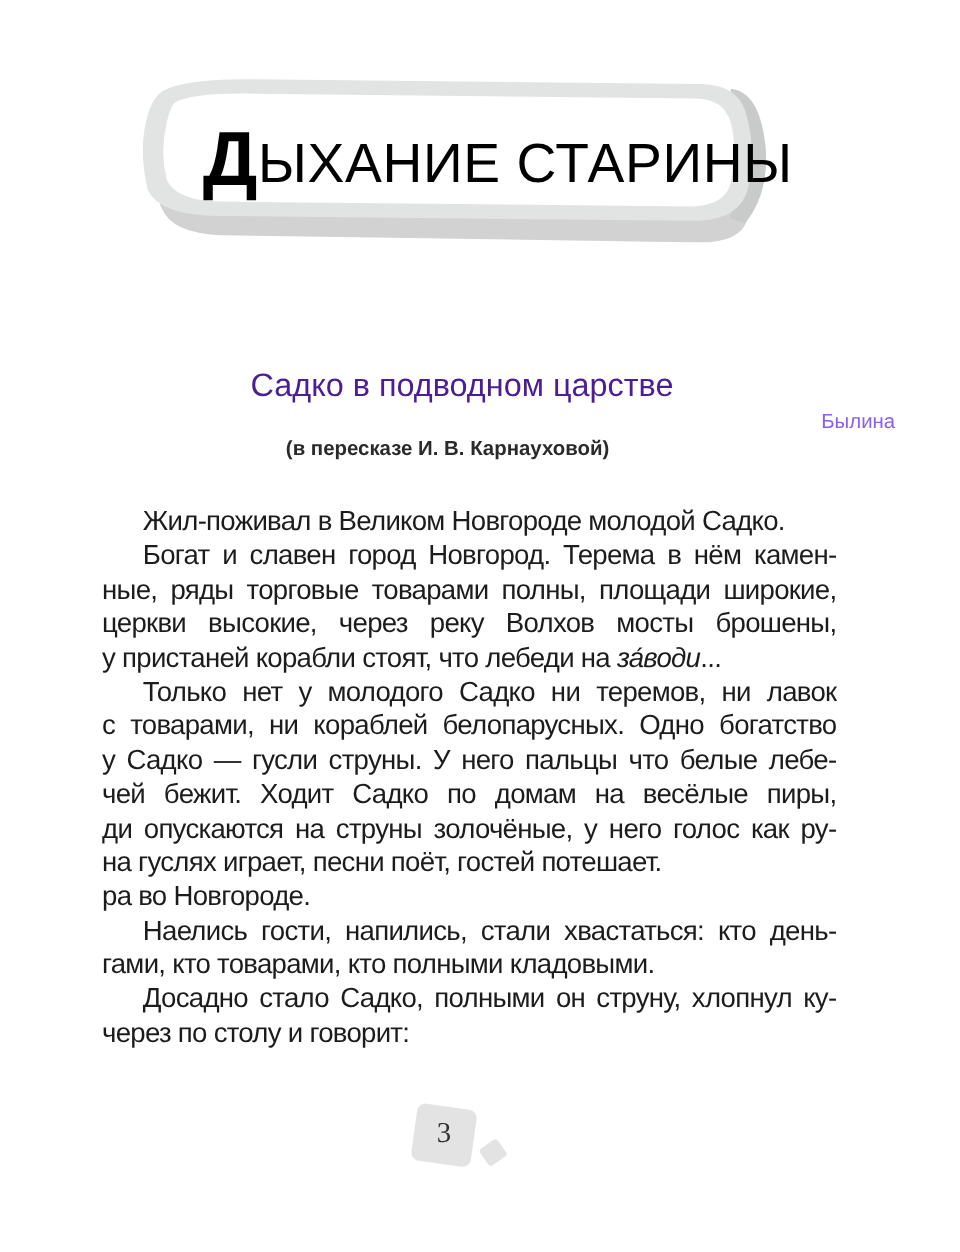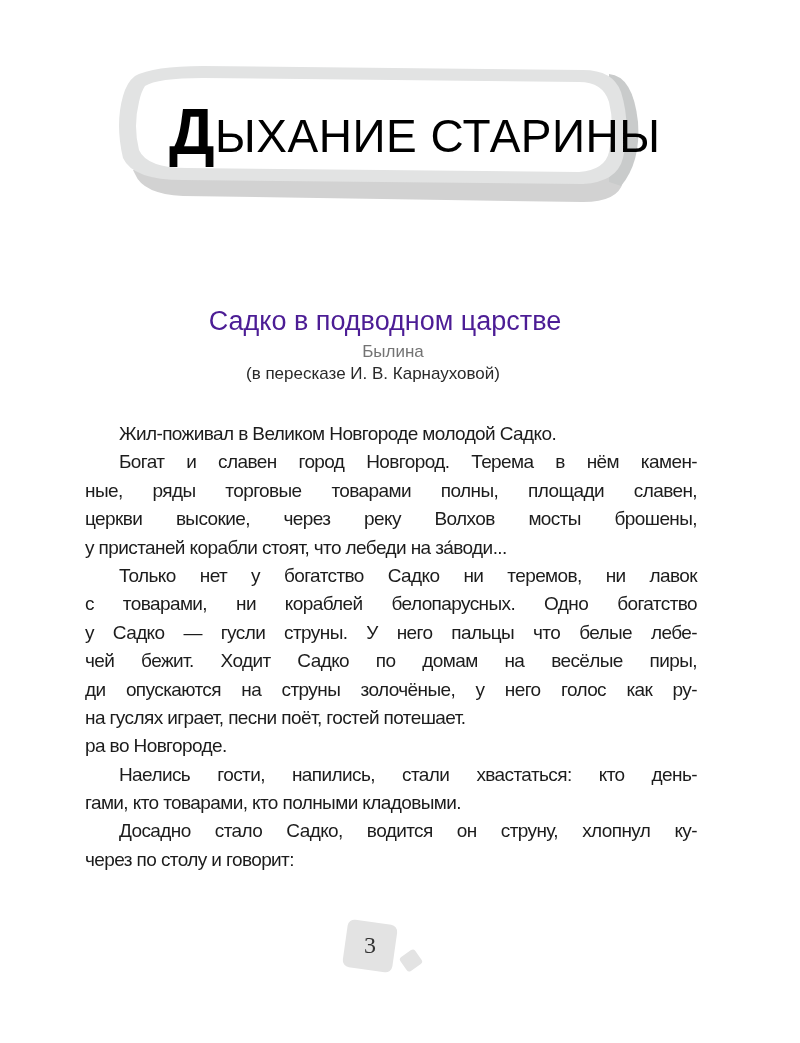--- a/index.html
+++ b/index.html
@@ -19,41 +19,41 @@
   }
   .banner-title .cap { font-size: 64px; font-weight: bold; vertical-align: -2px; }
   .banner-title .rest { font-size: 46px; }
 
   
   .story-title {
     position: absolute; left: 0; top: 306px; width: 746px; text-align: center;
     font-size: 27px; color: #4c1d95; white-space: nowrap; margin-left: 12px;
   }
   .story-genre {
-    position: absolute; left: 0; top: 342px; width: 746px; text-align: center;
-    font-size: 17px; color: #737373; padding-left: 20px;
+    position: absolute; left: 0; top: 342px; width: 746px; text-align: right;
+    font-size: 17px; color: #8b5cf6;
   }
   .story-attribution {
     position: absolute; left: 0; top: 364px; width: 746px; text-align: center;
-    font-size: 17px; color: #2a2a2a;
+    font-size: 17px; color: #2a2a2a; font-weight: bold;
   }
 
   
   .body-text {
     position: absolute; left: 85px; top: 420px; width: 612px;
   }
   .line {
-    height: 28.4px; line-height: 28.4px; font-size: 19px; color: #1c1c1c;
+    height: 28.4px; line-height: 28.4px; font-size: 23px; color: #1c1c1c;
     white-space: nowrap; text-align: justify; text-align-last: justify;
     font-family: "Liberation Sans Narrow", "Liberation Sans", sans-serif;
     letter-spacing: -0.6px;
   }
   .line.indent { padding-left: 34px; }
   .line.last { text-align-last: left; }
-  .line .ital { }
+  .line .ital { font-style: italic; }
 
   
   .page-num-box {
     position: absolute; left: 345px; top: 922px; width: 50px; height: 48px;
     background: #e3e3e3; border-radius: 7px; transform: rotate(8deg);
   }
   .page-num-dot {
     position: absolute; left: 402px; top: 952px; width: 18px; height: 17px;
     background: #e3e3e3; border-radius: 3px; transform: rotate(-35deg);
   }
@@ -81,31 +81,31 @@
   </div>
 </div>
 
 <div class="story-title">Садко в подводном царстве</div>
 <div class="story-genre">Былина</div>
 <div class="story-attribution">(в пересказе И. В. Карнауховой)</div>
 
 <div class="body-text">
   <div class="line indent last">Жил-поживал в Великом Новгороде молодой Садко.</div>
   <div class="line indent">Богат и славен город Новгород. Терема в нём камен-</div>
-  <div class="line">ные, ряды торговые товарами полны, площади славен,</div>
+  <div class="line">ные, ряды торговые товарами полны, площади широкие,</div>
   <div class="line">церкви высокие, через реку Волхов мосты брошены,</div>
   <div class="line last"><span>у пристаней корабли стоят, что лебеди на </span><span class="ital">за́води</span><span>...</span></div>
-  <div class="line indent">Только нет у богатство Садко ни теремов, ни лавок</div>
+  <div class="line indent">Только нет у молодого Садко ни теремов, ни лавок</div>
   <div class="line">с товарами, ни кораблей белопарусных. Одно богатство</div>
   <div class="line">у Садко — гусли струны. У него пальцы что белые лебе-</div>
   <div class="line">чей бежит. Ходит Садко по домам на весёлые пиры,</div>
   <div class="line">ди опускаются на струны золочёные, у него голос как ру-</div>
   <div class="line last">на гуслях играет, песни поёт, гостей потешает.</div>
   <div class="line last">ра во Новгороде.</div>
   <div class="line indent">Наелись гости, напились, стали хвастаться: кто день-</div>
   <div class="line last">гами, кто товарами, кто полными кладовыми.</div>
-  <div class="line indent">Досадно стало Садко, водится он струну, хлопнул ку-</div>
+  <div class="line indent">Досадно стало Садко, полными он струну, хлопнул ку-</div>
   <div class="line last">через по столу и говорит:</div>
 </div>
 
 <div class="page-num-box"></div>
 <div class="page-num-dot"></div>
 <div class="page-num">3</div>
 
 </body></html>

